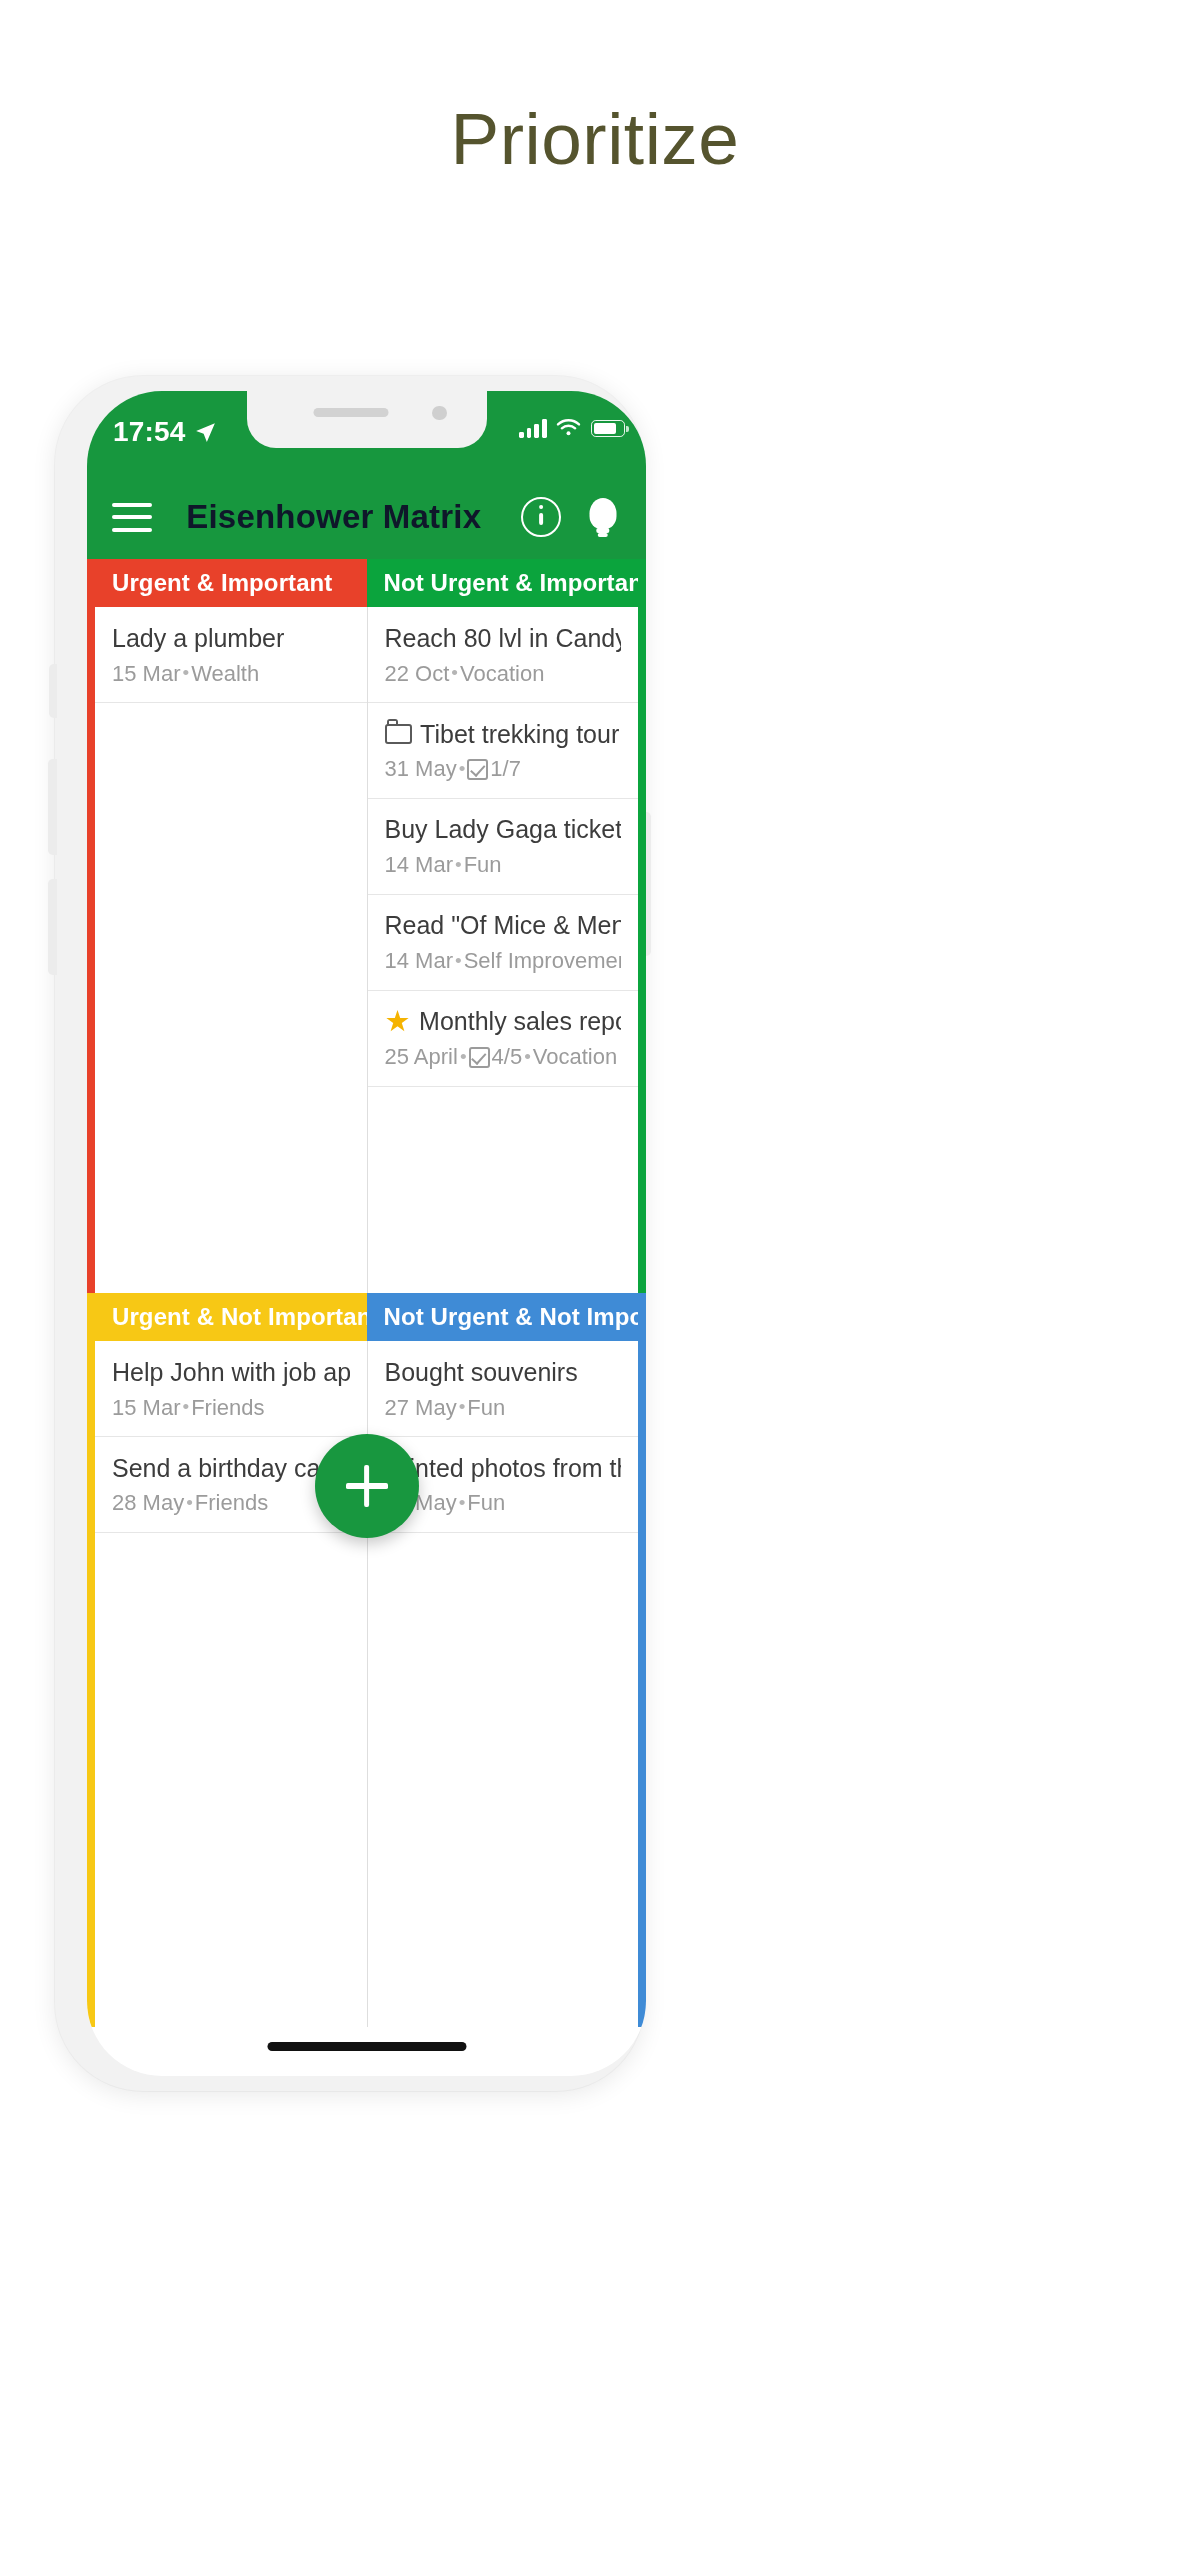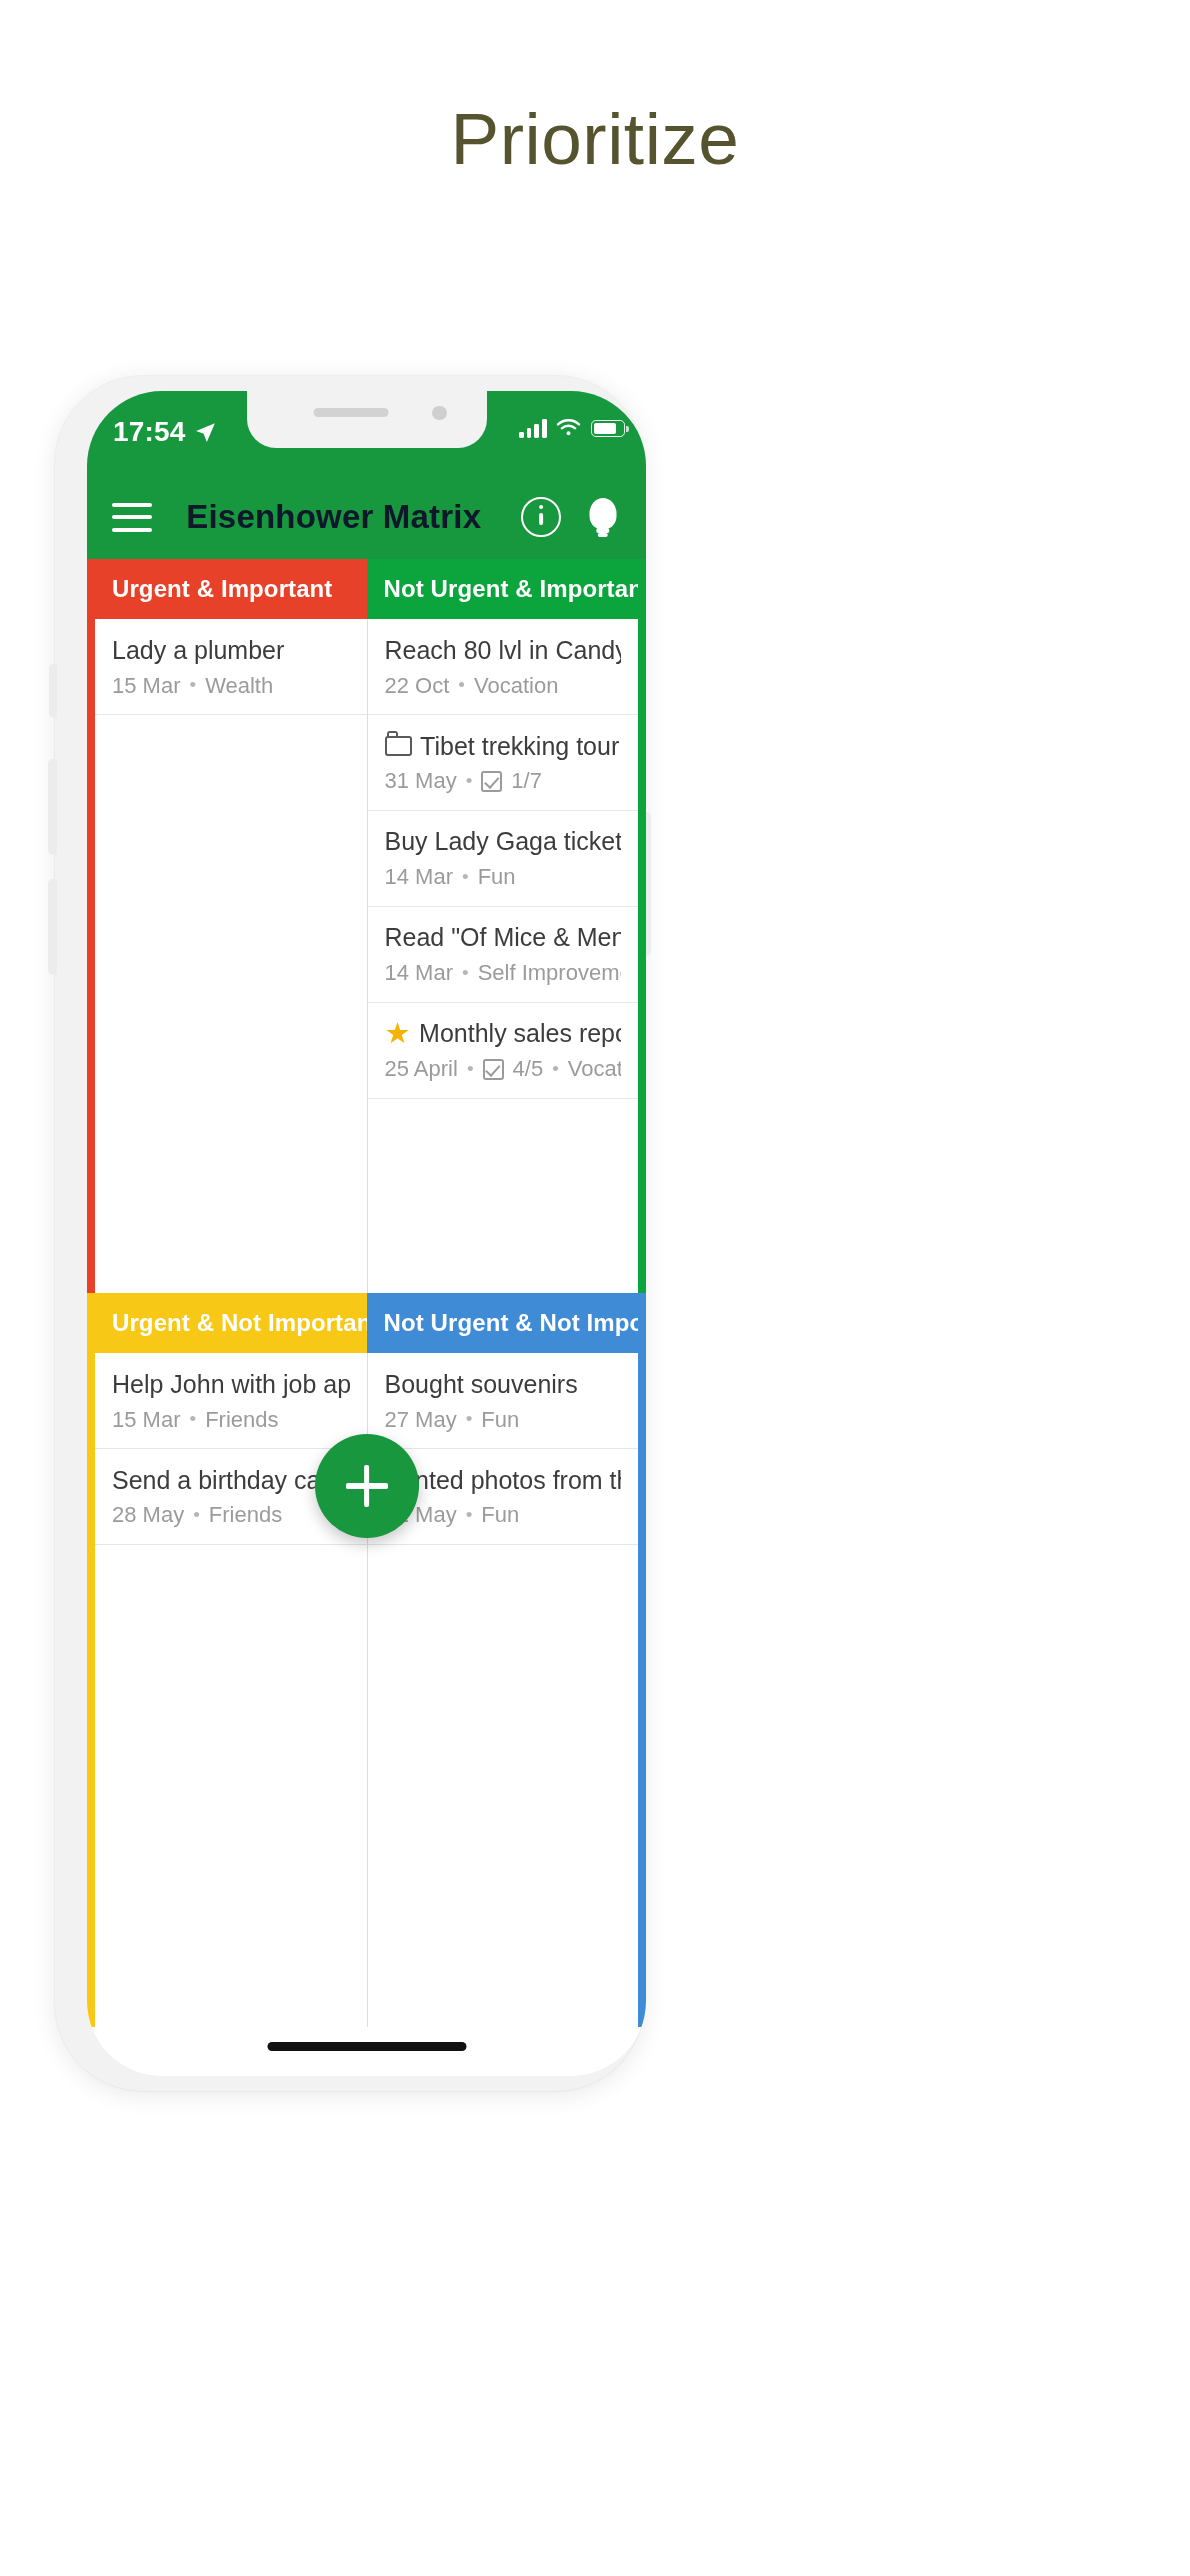--- a/index.html
+++ b/index.html
@@ -317,21 +317,21 @@
     flex-direction: column;
     background: #ffffff;
     position: relative;
     box-sizing: border-box;
   }
   .quadrant.left  { border-left: 8.6px solid var(--accent); }
   .quadrant.right { border-right: 8.6px solid var(--accent); }
   .quadrant.right .q-body { border-left: 1px solid #dedede; }
 
   .q-header {
-    height: 60px;
+    height: 48px;
     background: var(--accent);
     color: #ffffff;
     display: flex;
     align-items: center;
     padding: 0 17px;
     font-size: 24px;
     font-weight: 700;
     white-space: nowrap;
     overflow: hidden;
     box-sizing: border-box;
@@ -360,21 +360,21 @@
   }
   .task-meta {
     margin-top: 6.7px;
     font-size: 22px;
     color: #9b9b9b;
     line-height: 1.2;
     white-space: nowrap;
     overflow: hidden;
     display: flex;
     align-items: center;
-    gap: 9px;
+    gap: 2px;
   }
   .meta-dot { font-size: 19px; color:#b5b5b5; }
 
   
   .ic-folder {
     display: inline-block;
     width: 27px;
     height: 20px;
     border: 2.4px solid #5a5a5a;
     border-radius: 2.9px;

